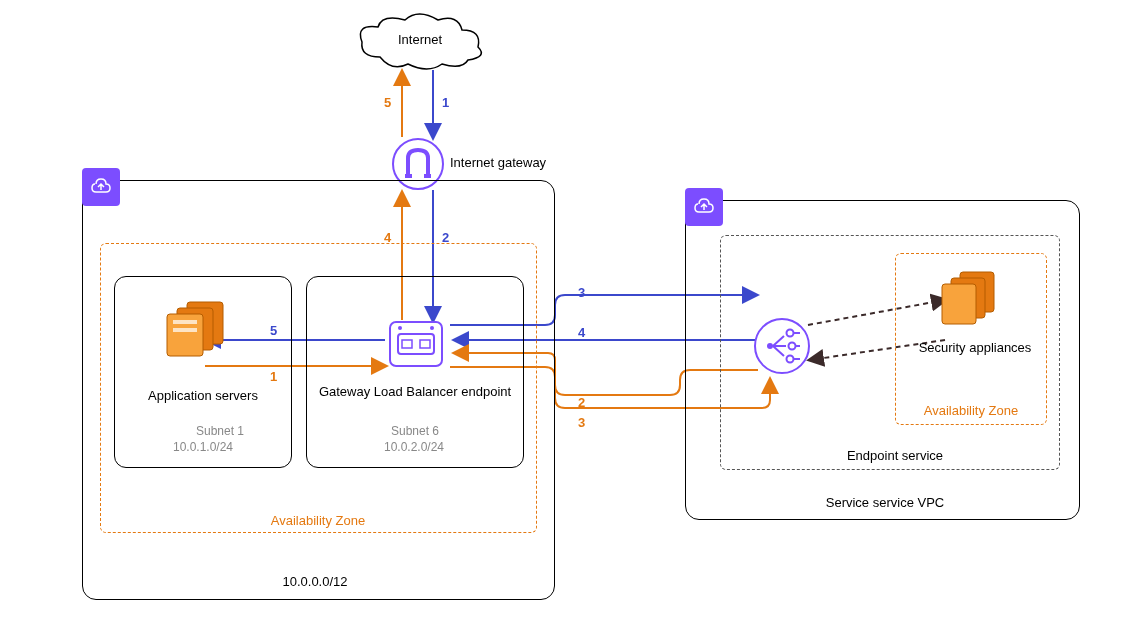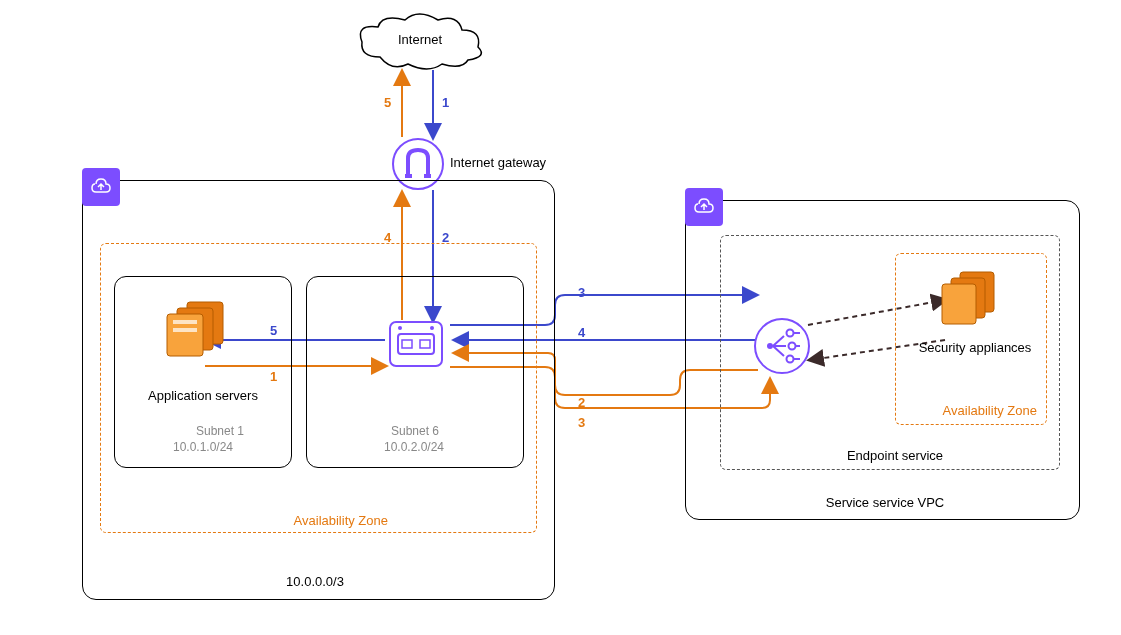--- a/index.html
+++ b/index.html
@@ -1,21 +1,21 @@
 <!DOCTYPE html>
 <html><head>
 <meta charset="utf-8">
 <style>
   * { box-sizing: border-box; margin: 0; padding: 0; }
   body { font-family: Arial, Helvetica, sans-serif; background: #fff; width: 1121px; height: 635px; position: relative; }
   .canvas { position: relative; width: 1121px; height: 635px; }
   .abs { position: absolute; }
   .label { font-size: 13px; color: #000; text-align: center; }
   .label-gray { font-size: 12px; color: #888; text-align: center; }
-  .label-orange { font-size: 13px; color: #e47911; text-align: right; font-weight: 500; }
+  .label-orange { font-size: 13px; color: #e47911; text-align: center; font-weight: 500; }
   .num { font-size: 13px; font-weight: bold; }
   .num-blue { color: #3b48cc; }
   .num-orange { color: #e47911; }
   svg { overflow: visible; }
 </style>
 </head>
 <body>
 <div class="canvas">
 
 <svg class="abs" style="left:0;top:0" width="1121" height="635">
@@ -73,21 +73,21 @@
 <span class="abs label" style="left:450px;top:155px">Internet gateway</span>
 
 <div class="abs" style="left:82px;top:180px;width:473px;height:420px;border:1.5px solid #000;border-radius:14px"></div>
 
 <div class="abs" style="left:82px;top:168px;width:38px;height:38px;background:#7c4dff;border-radius:4px;display:flex;align-items:center;justify-content:center">
   <svg width="26" height="26" viewBox="0 0 26 26">
         <path d="M7,10 Q4,10 4,14 Q4,18 8,18 L18,18 Q22,18 22,14 Q22,10 18,10 Q18,5 13,5 Q8,5 8,10" fill="none" stroke="#fff" stroke-width="1.5"></path>
         <path d="M13,10 L13,16 M10,13 L13,10 L16,13" fill="none" stroke="#fff" stroke-width="1.5"></path>
       </svg>
 </div>
-<span class="abs label" style="left:175px;top:574px;width:280px">10.0.0.0/3</span>
+<span class="abs label" style="left:175px;top:574px;width:280px">10.0.0.0/12</span>
 
 <div class="abs" style="left:100px;top:243px;width:437px;height:290px;border:1.5px dashed #e47911;border-radius:6px"></div>
 <span class="abs label-orange" style="left:248px;top:513px;width:140px">Availability Zone</span>
 
 <div class="abs" style="left:114px;top:276px;width:178px;height:192px;border:1.5px solid #000;border-radius:12px"></div>
 
 <div class="abs" style="left:165px;top:300px">
   <svg width="72" height="60">
     <rect x="22" y="2" width="36" height="42" rx="3" fill="#e47911" stroke="#b45d00"></rect>
     <rect x="12" y="8" width="36" height="42" rx="3" fill="#e47911" stroke="#b45d00"></rect>
@@ -105,20 +105,21 @@
 <div class="abs" style="left:388px;top:320px">
   <svg width="56" height="48">
     <rect x="2" y="2" width="52" height="44" rx="6" fill="#fff" stroke="#7c4dff" stroke-width="2"></rect>
     <rect x="10" y="14" width="36" height="20" rx="3" fill="none" stroke="#7c4dff" stroke-width="2"></rect>
     <rect x="14" y="20" width="10" height="8" fill="none" stroke="#7c4dff" stroke-width="1.5"></rect>
     <rect x="32" y="20" width="10" height="8" fill="none" stroke="#7c4dff" stroke-width="1.5"></rect>
     <circle cx="12" cy="8" r="2" fill="#7c4dff"></circle>
     <circle cx="44" cy="8" r="2" fill="#7c4dff"></circle>
   </svg>
 </div>
+<span class="abs label" style="left:312px;top:384px;width:206px;line-height:1.25">Gateway Load Balancer endpoint</span>
 <span class="abs label-gray" style="left:312px;top:424px;width:206px">Subnet 6</span>
 <span class="abs label-gray" style="left:311px;top:440px;width:206px">10.0.2.0/24</span>
 
 <div class="abs" style="left:685px;top:200px;width:395px;height:320px;border:1.5px solid #000;border-radius:14px"></div>
 <div class="abs" style="left:685px;top:188px;width:38px;height:38px;background:#7c4dff;border-radius:4px;display:flex;align-items:center;justify-content:center">
   <svg width="26" height="26" viewBox="0 0 26 26">
         <path d="M7,10 Q4,10 4,14 Q4,18 8,18 L18,18 Q22,18 22,14 Q22,10 18,10 Q18,5 13,5 Q8,5 8,10" fill="none" stroke="#fff" stroke-width="1.5"></path>
         <path d="M13,10 L13,16 M10,13 L13,10 L16,13" fill="none" stroke="#fff" stroke-width="1.5"></path>
       </svg>
 </div>

